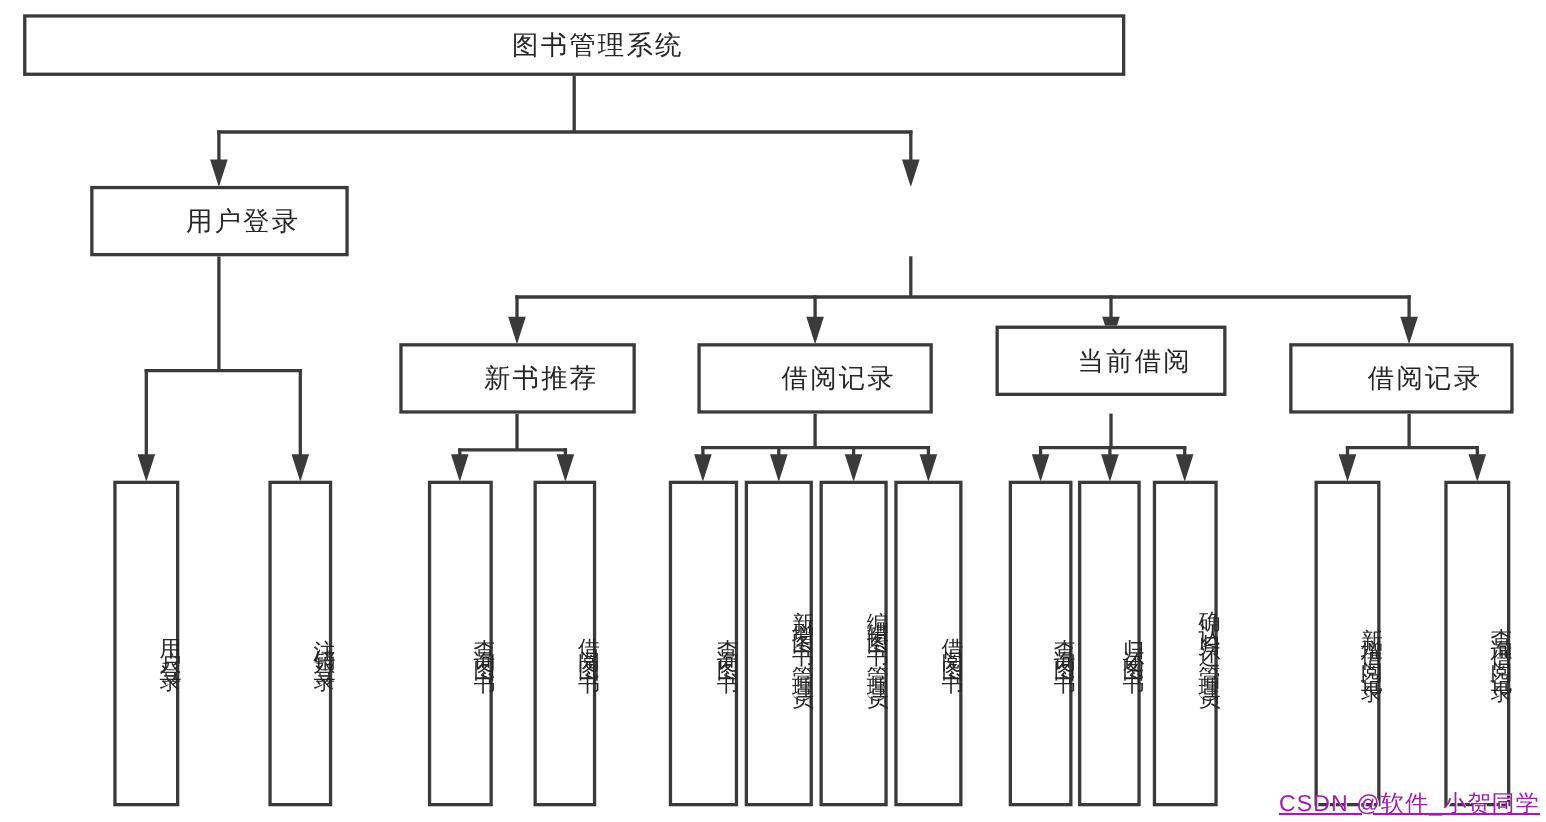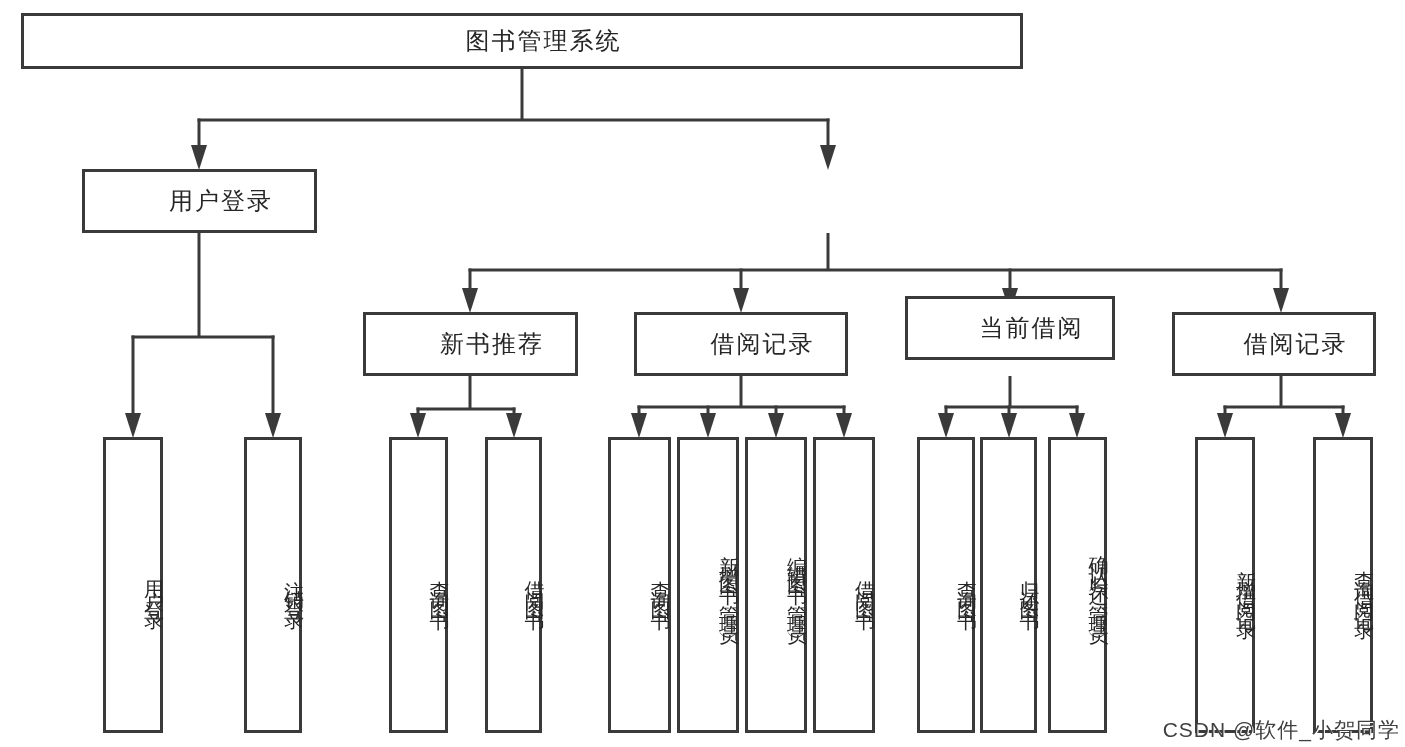--- a/index.html
+++ b/index.html
@@ -71,23 +71,24 @@
   #n-cb-confirm      { left: 1048px; top: 437px; width: 59px; height: 296px; }
   #n-br-add          { left: 1195px; top: 437px; width: 60px; height: 296px; }
   #n-br-query        { left: 1313px; top: 437px; width: 60px; height: 296px; }
 
   #watermark {
     position: absolute;
     right: 5px;
     bottom: 3px;
     font-size: 21px;
     letter-spacing: 1px;
-    color: #404040;
+    color: #a21caf;
     text-shadow: 1px 1px 0 #ffffff;
     white-space: nowrap;
+    text-decoration: underline;
   }
 </style>
 </head>
 <body>
 
 <div id="stage">
 
   <svg id="connector-layer" viewBox="0 0 1405 747" xmlns="http://www.w3.org/2000/svg">
     <g stroke="#3a3a3a" stroke-width="3" fill="none">
 

